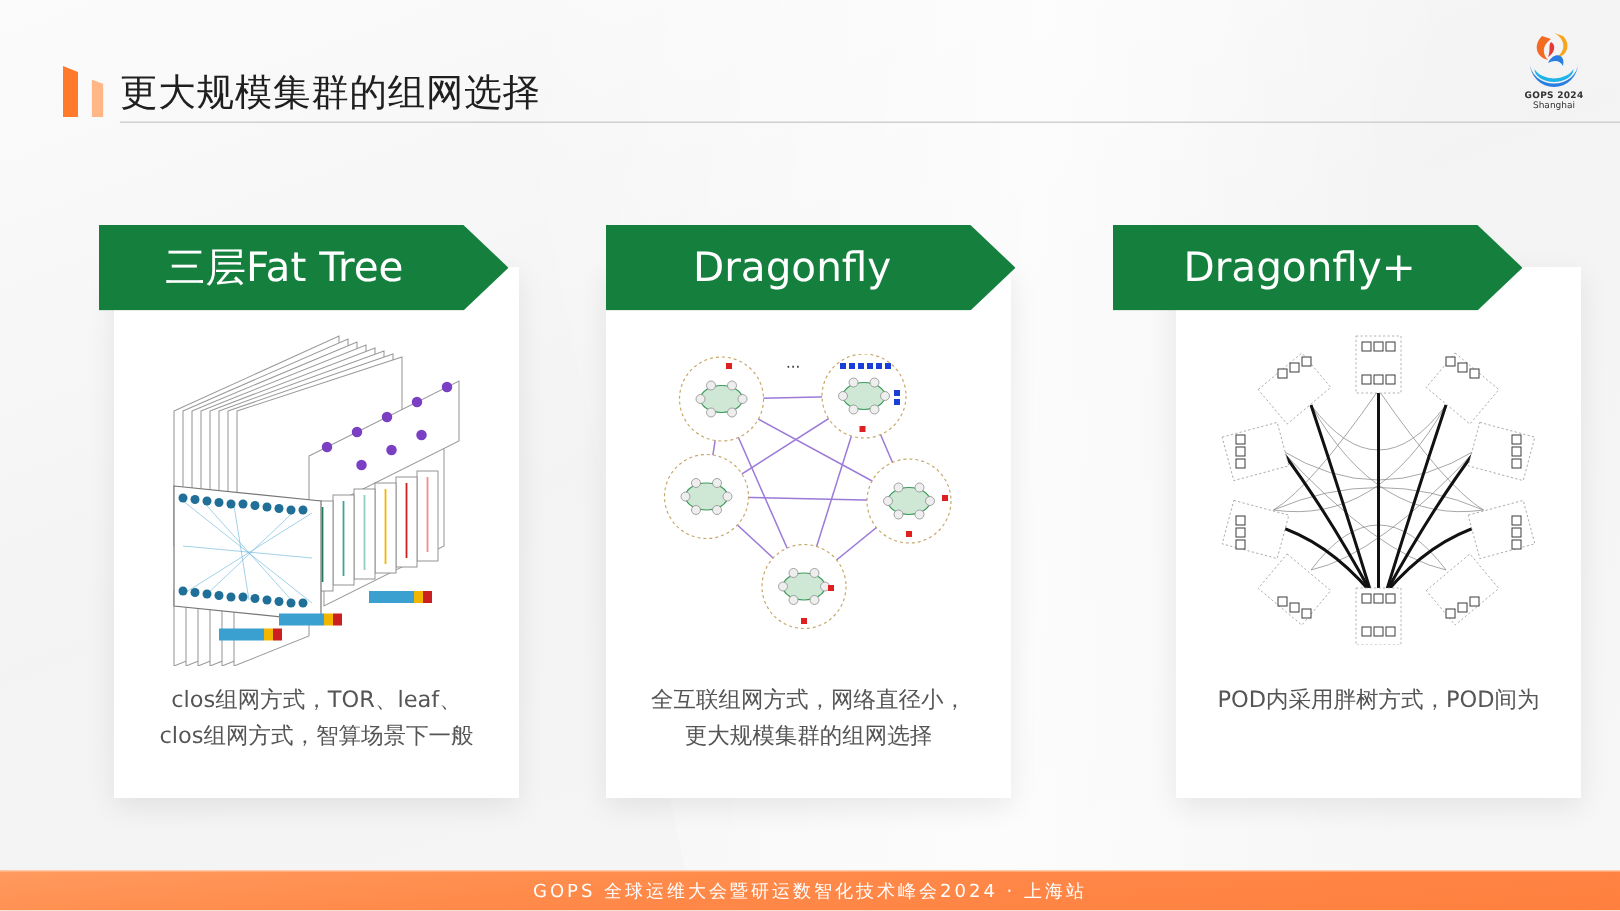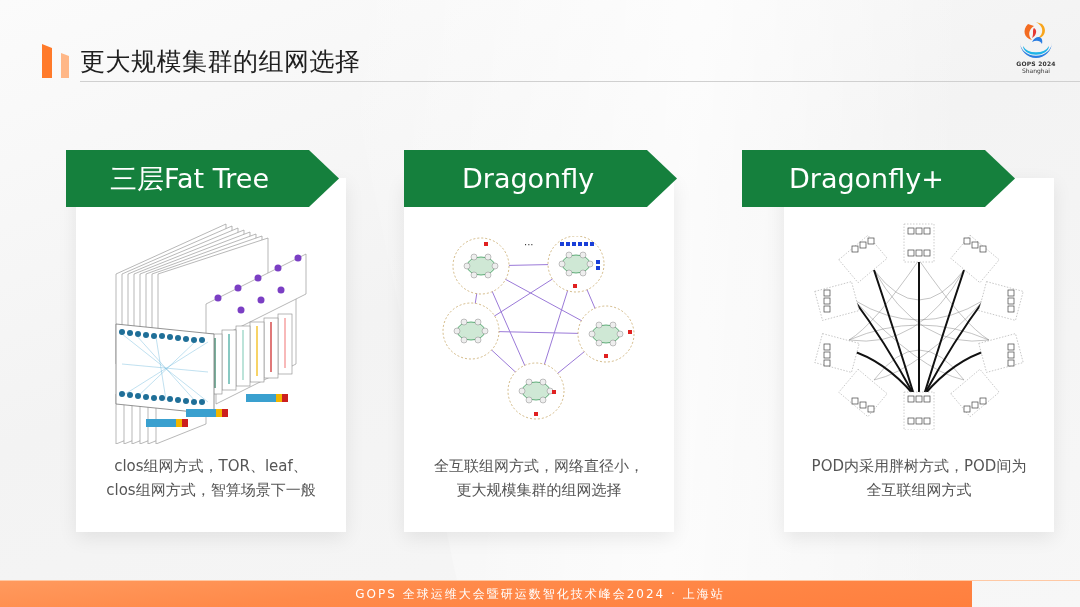--- a/index.html
+++ b/index.html
@@ -44,21 +44,21 @@
     padding-left: 0; text-align: left;
     font-family: "DejaVu Sans", sans-serif;
   }
   .card-banner span { position: absolute; top: 0; }
   .card-desc {
     position: absolute; left: 0; width: 100%; top: 276px;
     text-align: center; color: #555555; font-size: 15px; line-height: 24px;
   }
   .figure { position: absolute; }
   .footer {
-    position: absolute; left: 0; top: 580px; width: 972px; height: 27px;
+    position: absolute; left: 0; top: 580px; width: 1080px; height: 27px;
     background: linear-gradient(175deg, #ff9a5e 0%, #ff8a4a 40%, #ff7f3e 100%);
   }
   .footer::before {
     content: ""; position: absolute; left: 0; top: 0; width: 1080px; height: 1px; background: #ffc9a5;
   }
   .footer-text {
     position: absolute; left: 0; width: 1080px; top: 6px; text-align: center;
     color: #ffffff; font-size: 12px; letter-spacing: 2px; line-height: 16px;
   }
 </style>
@@ -341,21 +341,20 @@
       <rect x="38" y="178" width="6" height="6"></rect>
         <rect x="46" y="182" width="6" height="6"></rect>
         <rect x="54" y="186" width="6" height="6"></rect>
       <rect x="150" y="186" width="6" height="6"></rect>
         <rect x="158" y="182" width="6" height="6"></rect>
         <rect x="166" y="178" width="6" height="6"></rect>
     </g>
   </svg>
   <div class="card-desc">
     <div>POD内采用胖树方式，POD间为</div>
-    <div>全互联组网方式</div>
   </div>
 </div>
 
 <div class="card-banner" style="left:66px;">
   <span style="left:44px;">三层Fat Tree</span>
 </div>
 <div class="card-banner" style="left:404px;">
   <span style="left:58px;">Dragonfly</span>
 </div>
 <div class="card-banner" style="left:742px;padding-left:15px;">

